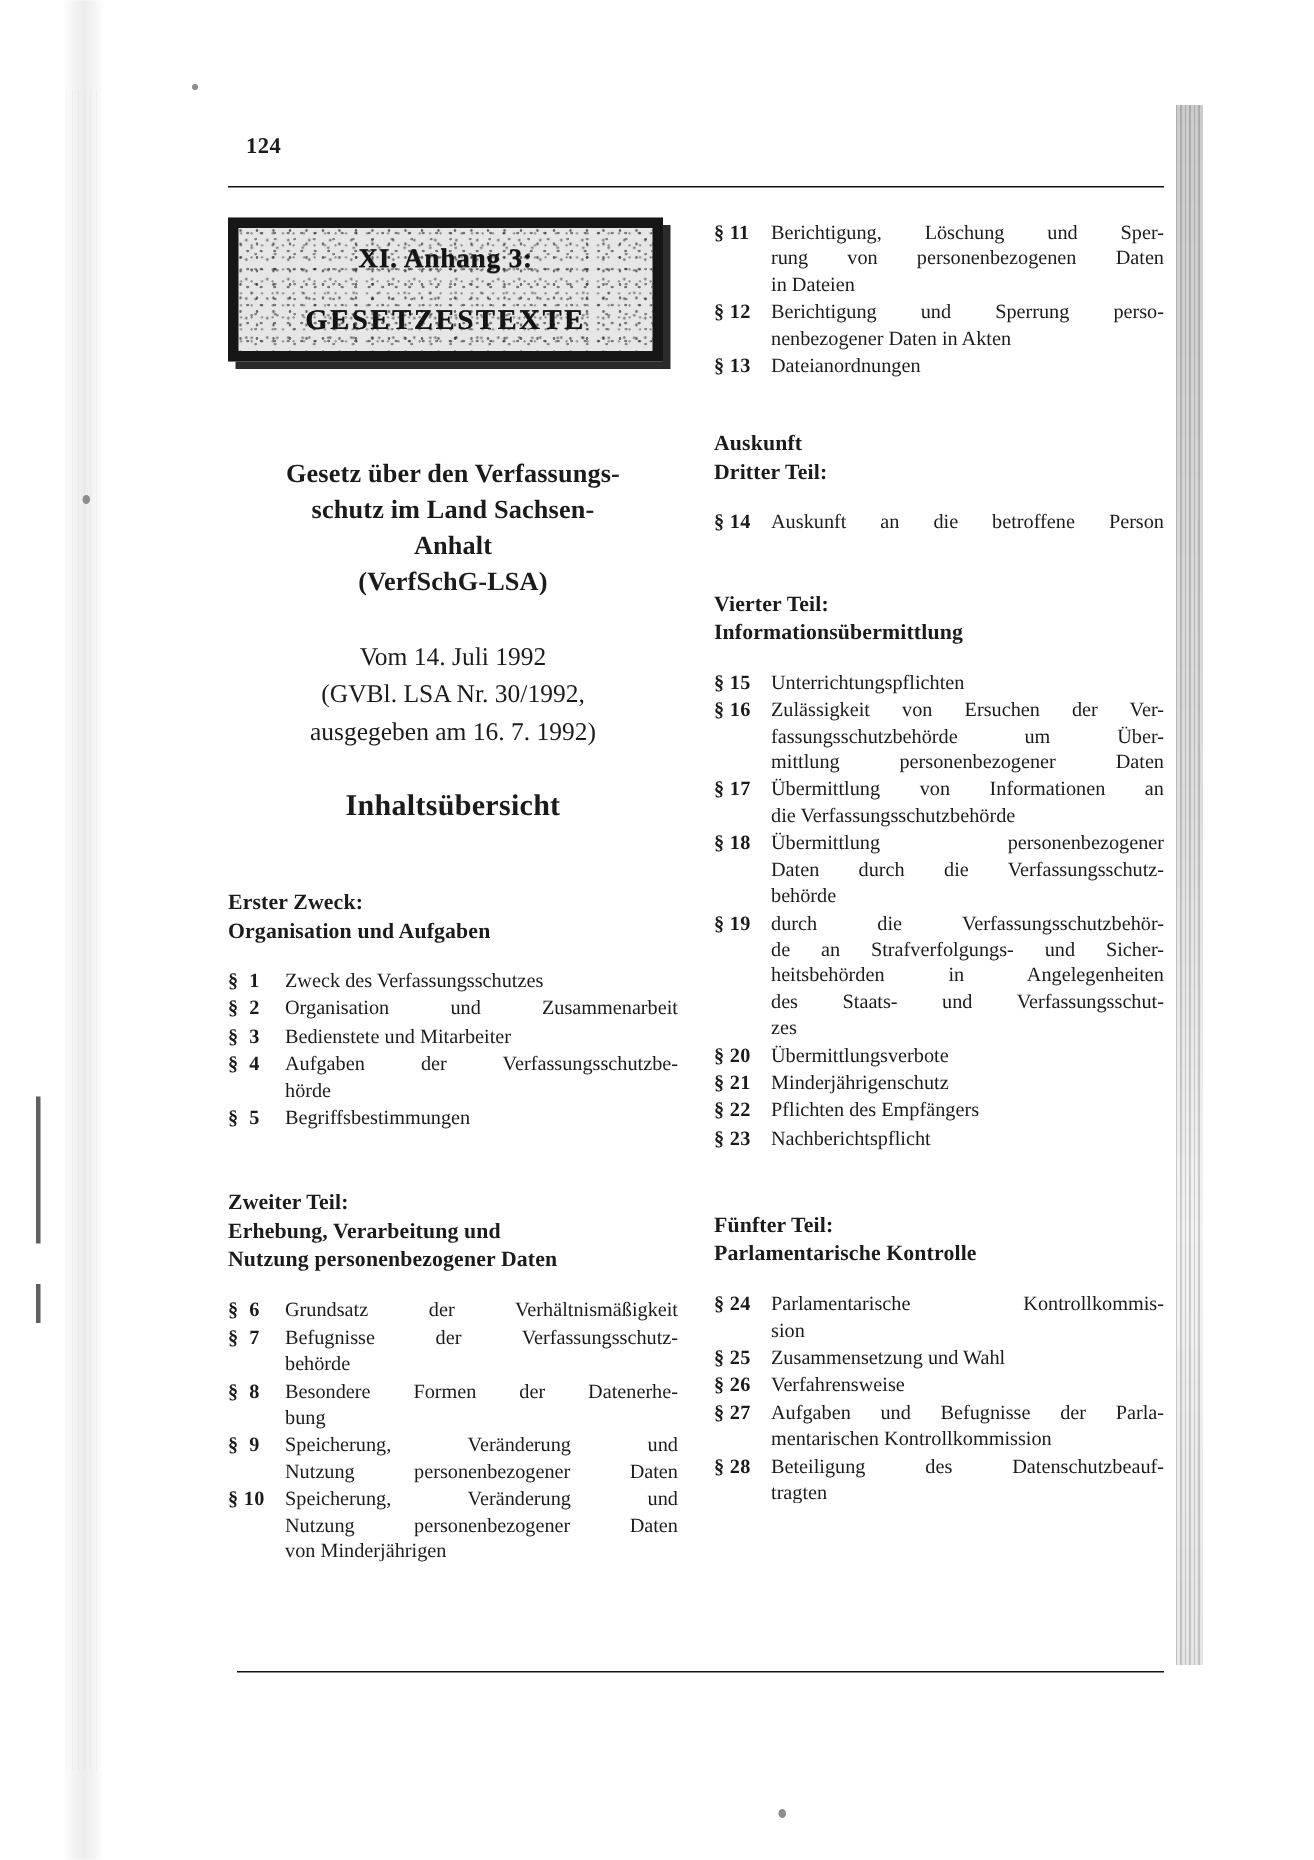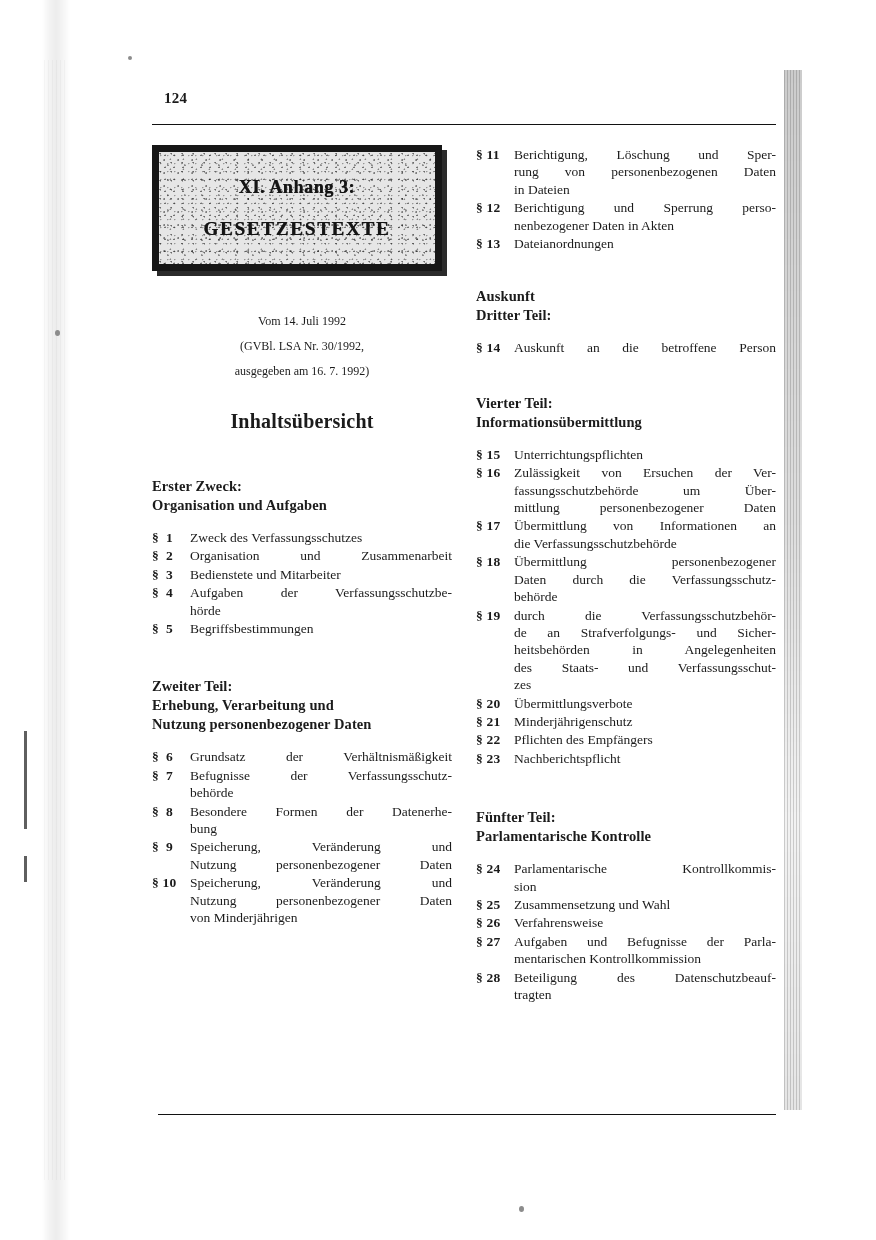--- a/index.html
+++ b/index.html
@@ -103,21 +103,21 @@
   .col-right {
     position: absolute;
     left: 476px; top: 146px;
     width: 300px;
   }
 
   
   .title-box {
     position: relative;
     width: 290px;
-    height: 126px;
+    height: 96px;
     border: 7px solid #161616;
     box-sizing: border-box;
     background-color: #e6e6e6;
     background-image:
       radial-gradient(circle at 12% 18%, rgba(0,0,0,.55) 0.7px, transparent 1.1px),
       radial-gradient(circle at 37% 62%, rgba(0,0,0,.45) 0.7px, transparent 1.1px),
       radial-gradient(circle at 68% 28%, rgba(0,0,0,.50) 0.7px, transparent 1.1px),
       radial-gradient(circle at 88% 74%, rgba(0,0,0,.42) 0.7px, transparent 1.1px),
       radial-gradient(circle at 52% 88%, rgba(0,0,0,.40) 0.7px, transparent 1.1px),
       radial-gradient(circle at 24% 45%, rgba(0,0,0,.35) 0.6px, transparent 1.0px);
@@ -148,23 +148,23 @@
   
   .law-title {
     margin-top: 62px;
     text-align: center;
     font-weight: bold;
     font-size: 17.5px;
     line-height: 24px;
     letter-spacing: .1px;
   }
   .law-date {
-    margin-top: 38px;
+    margin-top: 26px;
     text-align: center;
-    font-size: 12px;
+    font-size: 17px;
     line-height: 25px;
   }
   .toc-heading {
     margin-top: 26px;
     text-align: center;
     font-weight: bold;
     font-size: 20px;
     letter-spacing: .2px;
   }
 
@@ -235,20 +235,26 @@
 <div class="rule-top"></div>
 <div class="rule-bottom"></div>
 
 <div class="col-left softtext">
 
   <div class="title-box">
     <div class="tb-line">XI. Anhang 3:</div>
     <div class="tb-line tb-sub">GESETZESTEXTE</div>
   </div>
 
+  <div class="law-title">
+    <div>Gesetz über den Verfassungs-</div>
+    <div>schutz im Land Sachsen-</div>
+    <div>Anhalt</div>
+    <div>(VerfSchG-LSA)</div>
+  </div>
 
   <div class="law-date">
     <div>Vom 14. Juli 1992</div>
     <div>(GVBl. LSA Nr. 30/1992,</div>
     <div>ausgegeben am 16. 7. 1992)</div>
   </div>
 
   <div class="toc-heading">Inhaltsübersicht</div>
 
   <div class="part-head part-1">

